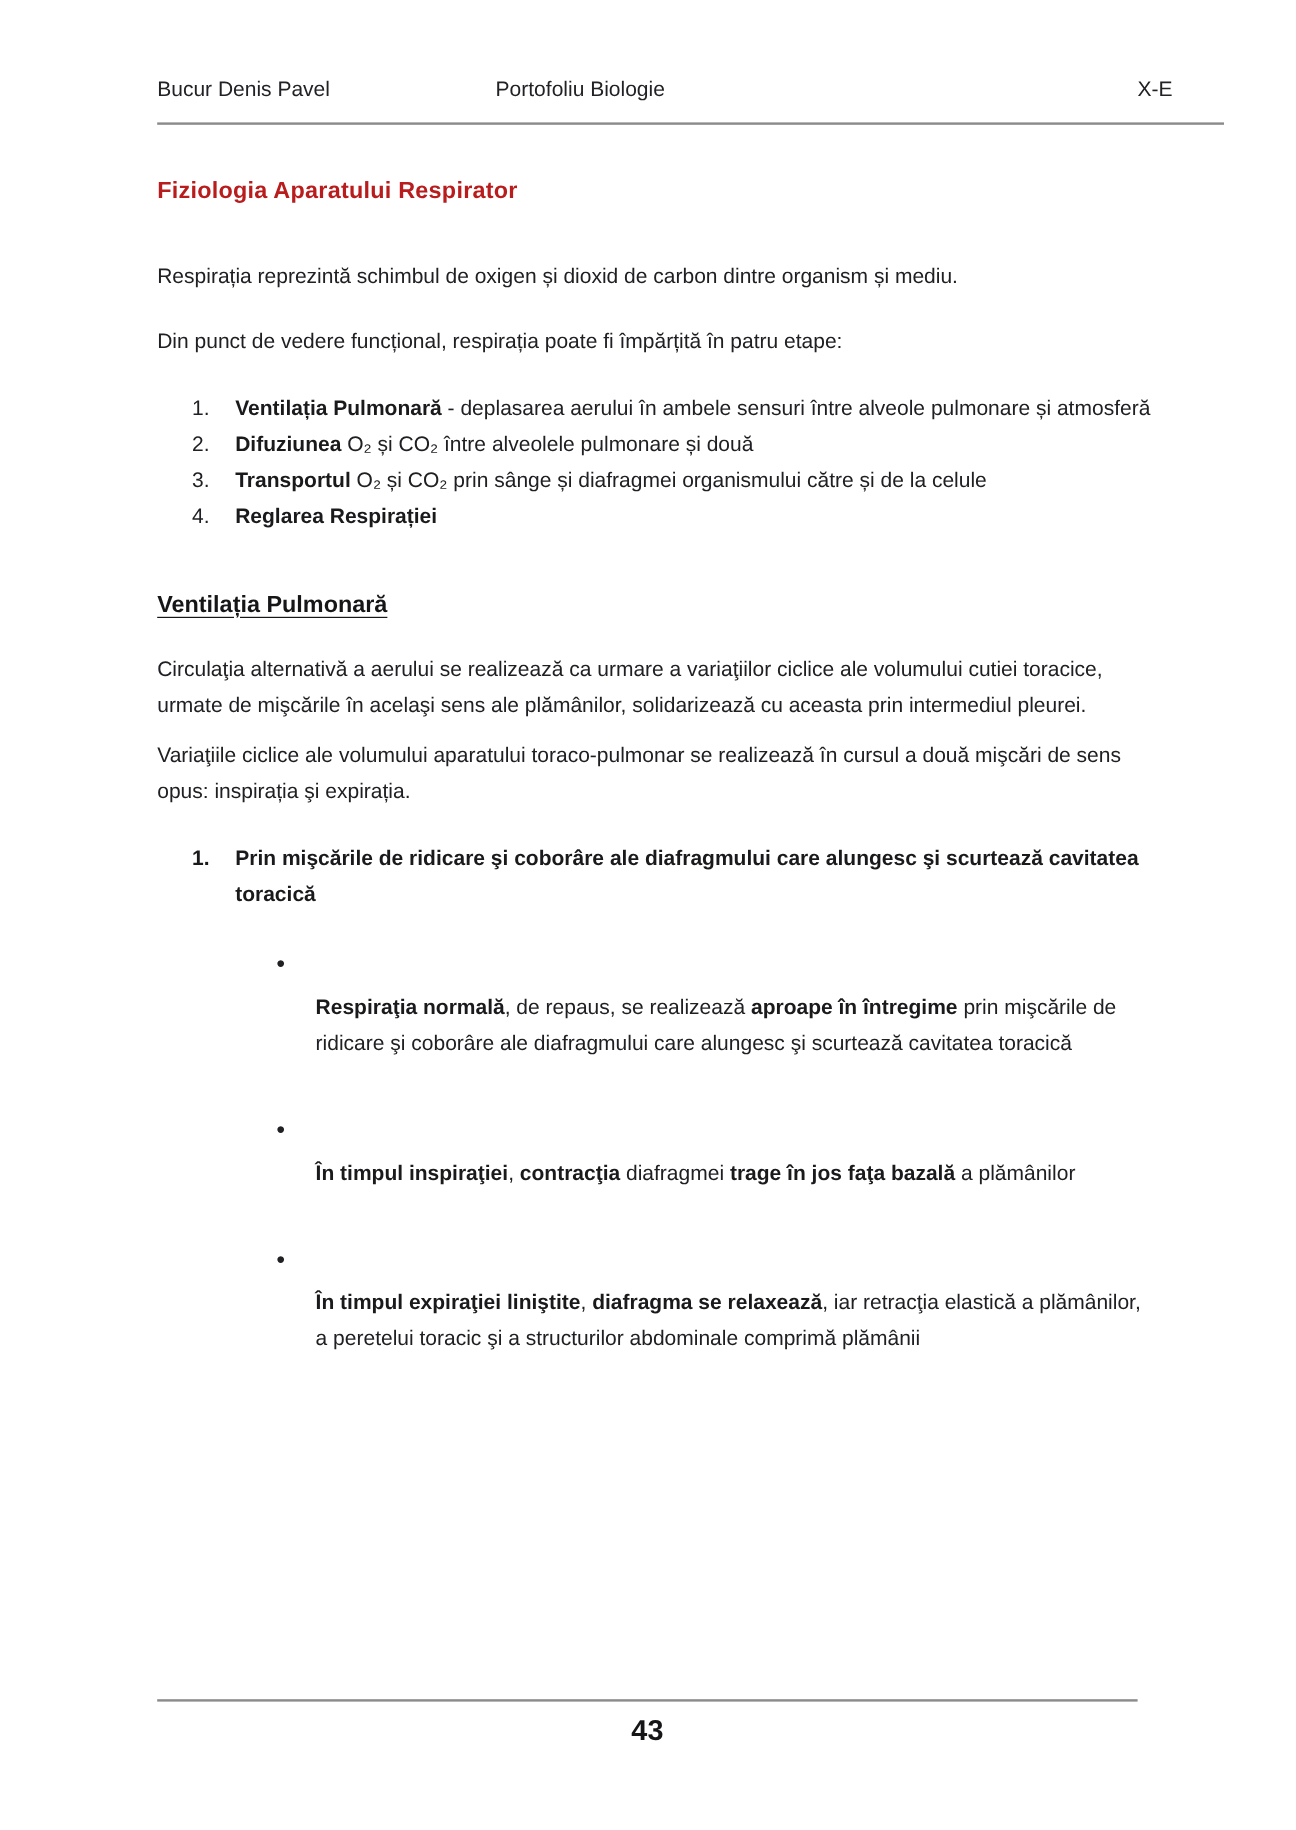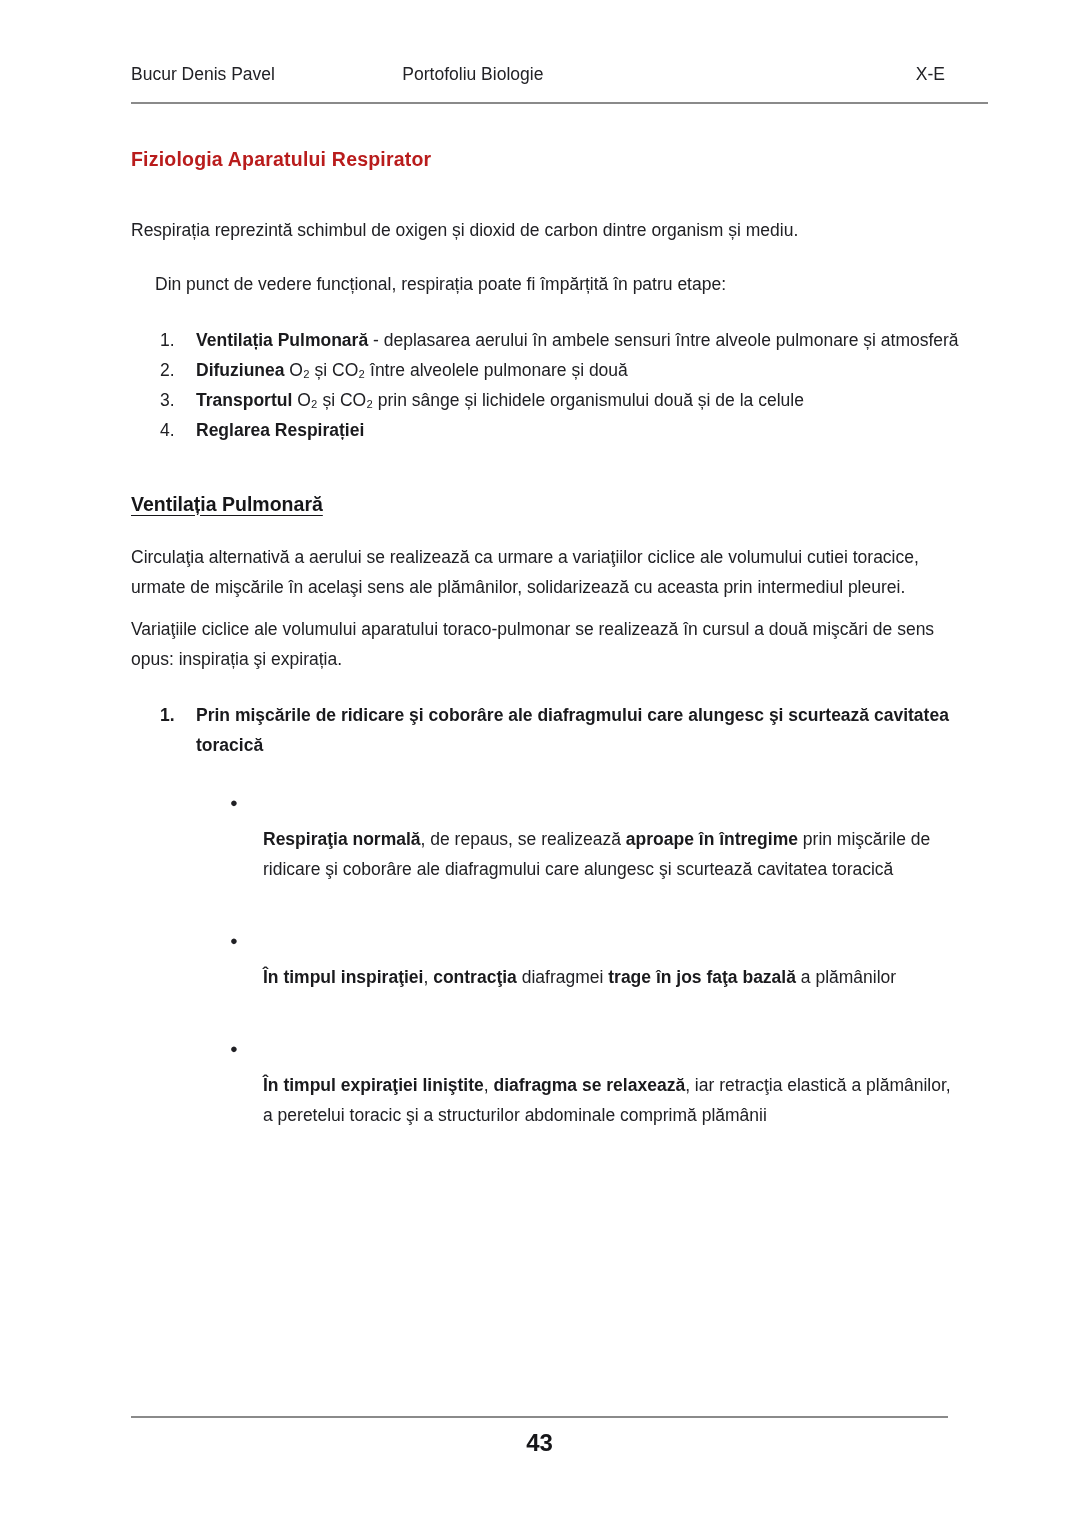--- a/index.html
+++ b/index.html
@@ -9,21 +9,21 @@
     height: 1525px;
     position: relative;
     overflow: hidden;
     font-family: "Liberation Sans", "DejaVu Sans", sans-serif;
     color: #1c1c1e;
   }
   .page {
     position: relative;
     width: 1080px;
     height: 1525px;
-    padding: 64px 92px 0 131px;
+    padding: 64px 60px 0 131px;
   }
   
   .hdr {
     display: flex;
     align-items: baseline;
     font-size: 17.5px;
     color: #222226;
   }
   .hdr .left  { flex: 1; text-align: left; }
   .hdr .mid   { flex: 1; }
@@ -54,21 +54,21 @@
   }
 
   
   p, .li, .bli {
     font-size: 17.5px;
     line-height: 30px;
     color: #202024;
   }
   b { font-weight: 700; color: #1a1a1d; }
   .mt32 { margin-top: 44px; }
-  .mt24 { margin-top: 24px; margin-left: 24px; }
+  .mt24 { margin-top: 24px; }
   .mt26 { margin-top: 26px; }
   .mt16 { margin-top: 16px; }
   .mt12 { margin-top: 12px; }
   .mt18 { margin-top: 18px; }
 
   .underline-line {
     text-decoration: underline;
     text-underline-offset: 4px;
   }
 
@@ -128,21 +128,21 @@
     <div class="li">
       <span class="num">1.</span>
       <span class="txt"><b>Ventilația Pulmonară</b><span> - deplasarea aerului în ambele sensuri între alveole pulmonare și atmosferă</span></span>
     </div>
     <div class="li">
       <span class="num">2.</span>
       <span class="txt"><b>Difuziunea</b><span> O₂ și CO₂ între alveolele pulmonare și două</span></span>
     </div>
     <div class="li">
       <span class="num">3.</span>
-      <span class="txt"><b>Transportul</b><span> O₂ și CO₂ prin sânge și lichidele organismului două și de la celule</span></span>
+      <span class="txt"><b>Transportul</b><span> O₂ și CO₂ prin sânge și diafragmei organismului către și de la celule</span></span>
     </div>
     <div class="li">
       <span class="num">4.</span>
       <span class="txt"><b>Reglarea Respirației</b><span></span></span>
     </div>
   </div>
 
   <h2 class="section-title">Ventilația Pulmonară</h2>
 
   <p class="mt26 p-measure">Circulaţia alternativă a aerului se realizează ca urmare a variaţiilor ciclice ale volumului cutiei toracice, urmate de mişcările în acelaşi sens ale plămânilor, solidarizează cu aceasta prin intermediul pleurei.</p>

